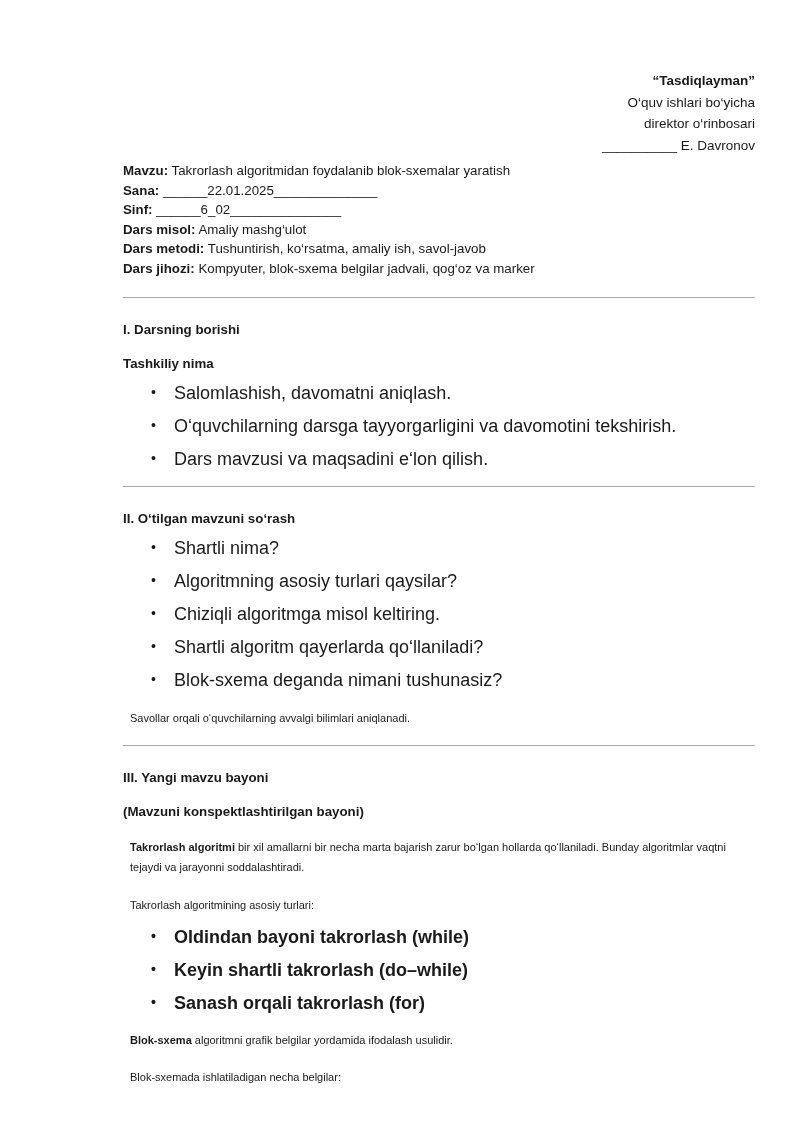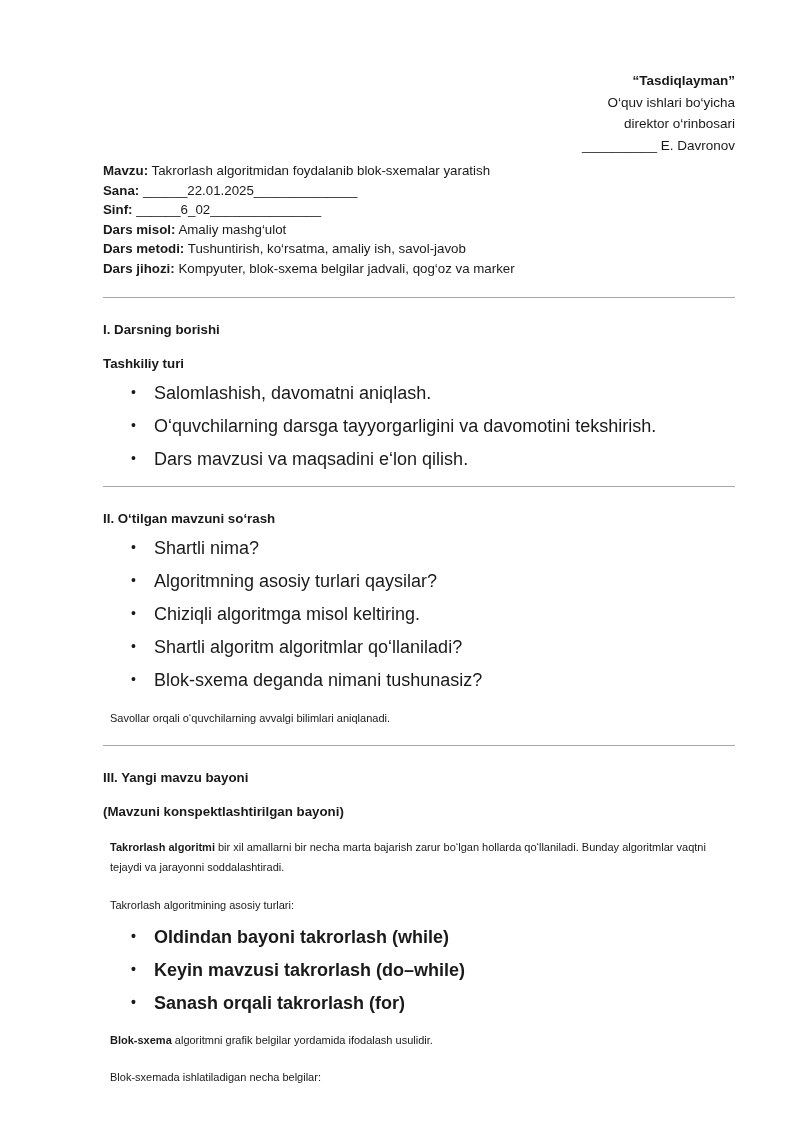--- a/index.html
+++ b/index.html
@@ -15,21 +15,21 @@
     position: relative;
     width: 800px;
     height: 1131px;
     background: #ffffff;
     box-sizing: border-box;
     padding: 0;
     overflow: hidden;
   }
   .content {
     position: absolute;
-    left: 103px;
+    left: 123px;
     top: 0;
     width: 632px;
   }
 
   
   .doc-header {
     text-align: right;
     padding-top: 70px;
     font-size: 13.5px;
     line-height: 21.5px;
@@ -154,53 +154,53 @@
       </div>
       <div class="meta-row">
         <span class="k">Dars jihozi:</span>
         <span class="v">Kompyuter, blok-sxema belgilar jadvali, qog‘oz va marker</span>
       </div>
     </div>
 
     <hr class="divider d1">
 
     <div class="sec-title">I. Darsning borishi</div>
-    <div class="sub-title">Tashkiliy turi</div>
+    <div class="sub-title">Tashkiliy nima</div>
     <ul class="blist">
       <li>Salomlashish, davomatni aniqlash.</li>
       <li>O‘quvchilarning darsga tayyorgarligini va davomotini tekshirish.</li>
       <li>Dars mavzusi va maqsadini e‘lon qilish.</li>
     </ul>
 
     <hr class="divider d2">
 
     <div class="sec-title">II. O‘tilgan mavzuni so‘rash</div>
     <ul class="blist">
       <li>Shartli nima?</li>
       <li>Algoritmning asosiy turlari qaysilar?</li>
       <li>Chiziqli algoritmga misol keltiring.</li>
-      <li>Shartli algoritm algoritmlar qo‘llaniladi?</li>
+      <li>Shartli algoritm qayerlarda qo‘llaniladi?</li>
       <li>Blok-sxema deganda nimani tushunasiz?</li>
     </ul>
     <div class="para">Savollar orqali o‘quvchilarning avvalgi bilimlari aniqlanadi.</div>
 
     <hr class="divider d3">
 
     <div class="sec-title">III. Yangi mavzu bayoni</div>
     <div class="sub-title">(Mavzuni konspektlashtirilgan bayoni)</div>
 
     <div class="para">
       <b>Takrorlash algoritmi</b><span> bir xil amallarni bir necha marta bajarish zarur bo‘lgan hollarda qo‘llaniladi. Bunday algoritmlar vaqtni tejaydi va jarayonni soddalashtiradi.</span>
     </div>
 
     <div class="para">Takrorlash algoritmining asosiy turlari:</div>
 
     <ul class="blist bold">
       <li>Oldindan bayoni takrorlash (while)</li>
-      <li>Keyin mavzusi takrorlash (do–while)</li>
+      <li>Keyin shartli takrorlash (do–while)</li>
       <li>Sanash orqali takrorlash (for)</li>
     </ul>
 
     <div class="para tight">
       <b>Blok-sxema</b><span> algoritmni grafik belgilar yordamida ifodalash usulidir.</span>
     </div>
 
     <div class="para tight">Blok-sxemada ishlatiladigan necha belgilar:</div>
 
   </div>

